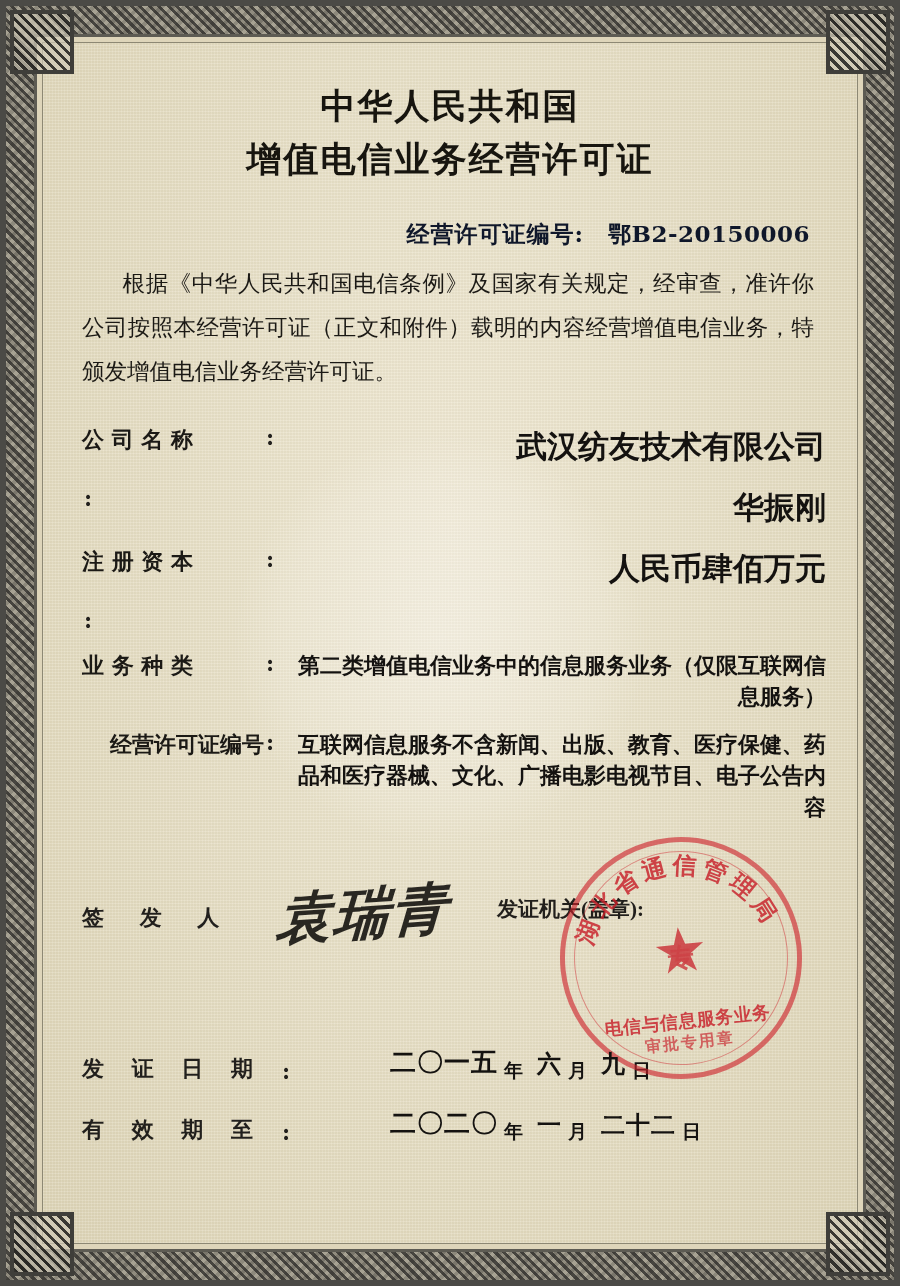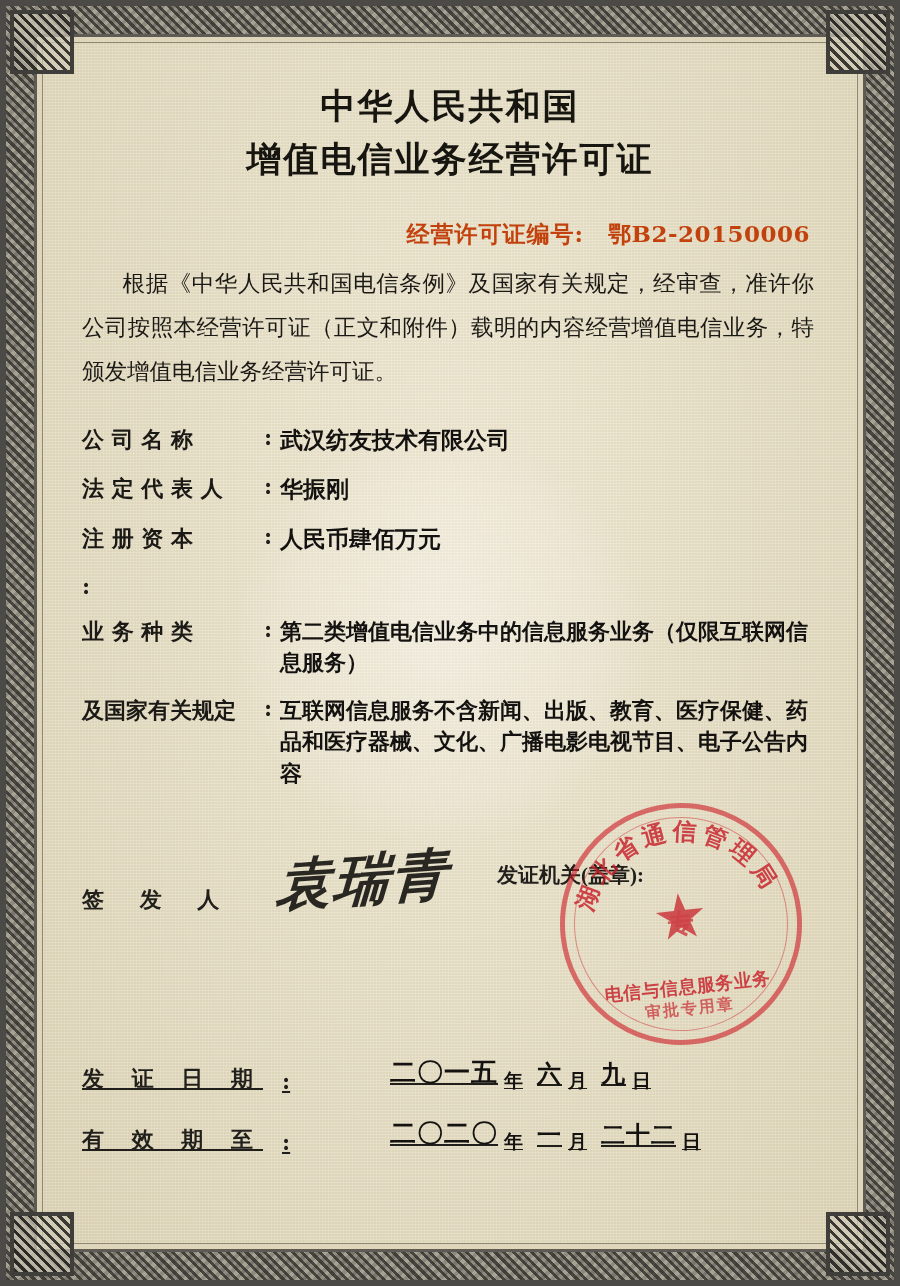--- a/index.html
+++ b/index.html
@@ -96,21 +96,21 @@
     line-height: 1.5;
     color: #17150f;
   }
   .license-no-row {
     margin-top: 34px;
     text-align: right;
     padding-right: 30px;
     font-family: "DejaVu Serif", serif;
     font-size: 23px;
     font-weight: bold;
-    color: #c2410c;
+    color: #0f172a;
   }
   .license-no-row .label { letter-spacing: 1px; }
   .license-no-row .value { margin-left: 16px; letter-spacing: 0.5px; }
 
   .paragraph {
     margin-top: 12px;
     padding: 0 26px 0 22px;
     font-family: Liberation Serif, serif;
     font-size: 22.5px;
     line-height: 1.95;
@@ -122,20 +122,21 @@
 
   .fields {
     margin-top: 30px;
     padding-left: 22px;
     padding-right: 14px;
   }
   .field-row {
     display: flex;
     align-items: flex-start;
     margin-bottom: 17px;
+    text-align: right;
   }
   .field-label {
     flex: 0 0 182px;
     font-family: "DejaVu Serif", serif;
     font-size: 22px;
     font-weight: bold;
     color: #1b1915;
     line-height: 1.42;
     display: flex;
     justify-content: space-between;
@@ -149,37 +150,37 @@
   .field-colon {
     flex: 0 0 10px;
     font-family: "DejaVu Serif", serif;
     font-size: 22px;
     font-weight: bold;
     margin-right: 6px;
   }
   .field-value {
     flex: 1 1 auto;
     font-family: "DejaVu Serif", serif;
-    font-size: 23px;
+    font-size: 31px;
     font-weight: bold;
     line-height: 1.42;
     color: #141210;
   }
   .field-value.small { font-size: 22px; }
 
   
   .sign-block {
     position: relative;
     margin-top: 36px;
     padding-left: 22px;
     height: 170px;
   }
   .sign-label {
     position: absolute;
-    left: 22px; top: 60px;
+    left: 22px; top: 44px;
     font-family: "DejaVu Serif", serif;
     font-size: 22px;
     font-weight: bold;
     letter-spacing: 14px;
     text-align: center;
   }
   .signature {
     position: absolute;
     left: 215px; top: 18px;
     font-family: "DejaVu Serif", serif;
@@ -254,23 +255,22 @@
     text-align: center;
     font-family: "DejaVu Serif", serif;
     font-size: 16px;
     font-weight: bold;
     letter-spacing: 2px;
     opacity: 0.8;
   }
 
   
   .dates {
-    margin-top: 64px;
+    margin-top: 20px;
     padding-left: 22px;
-    text-decoration: underline;
   }
   .date-row {
     display: flex;
     align-items: flex-end;
     margin-bottom: 26px;
   }
   .date-label {
     flex: 0 0 200px;
     font-family: "DejaVu Serif", serif;
     font-size: 22px;
@@ -333,21 +333,20 @@
 
     <div class="fields">
 
       <div class="field-row">
         <div class="field-label">公 司 名 称</div>
         <div class="field-colon">:</div>
         <div class="field-value">武汉纺友技术有限公司</div>
       </div>
 
       <div class="field-row">
-        <div class="field-label">法 定 代 表 人</div>
         <div class="field-colon">:</div>
         <div class="field-value">华振刚</div>
       </div>
 
       <div class="field-row">
         <div class="field-label">注 册 资 本</div>
         <div class="field-colon">:</div>
         <div class="field-value">人民币肆佰万元</div>
       </div>
 
@@ -356,21 +355,21 @@
       </div>
 
       <div class="field-row">
         <div class="field-label">业 务 种 类</div>
         <div class="field-colon">:</div>
         <div class="field-value small">第二类增值电信业务中的信息服务业务（仅限互联网信息服务）</div>
       </div>
 
       <div class="field-row">
         <div class="field-label tight">
-          <span>及国家有关规定</span>
+          <span>经营许可证编号</span>
         </div>
         <div class="field-colon">:</div>
         <div class="field-value small">互联网信息服务不含新闻、出版、教育、医疗保健、药品和医疗器械、文化、广播电影电视节目、电子公告内容</div>
       </div>
 
     </div>
 
     <div class="sign-block">
       <div class="sign-label">签 发 人</div>
       <div class="signature">袁瑞青</div>

